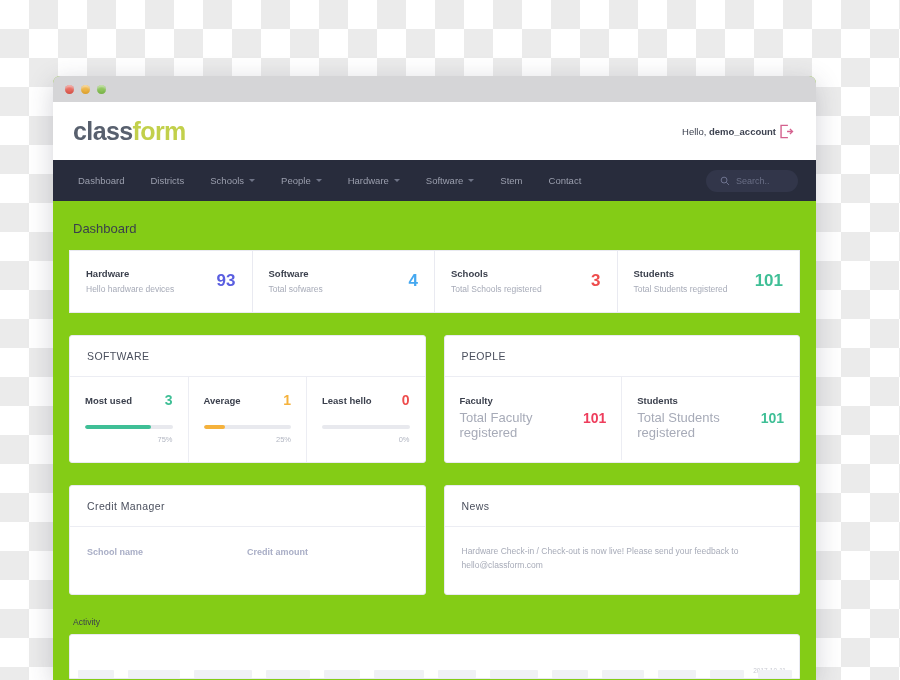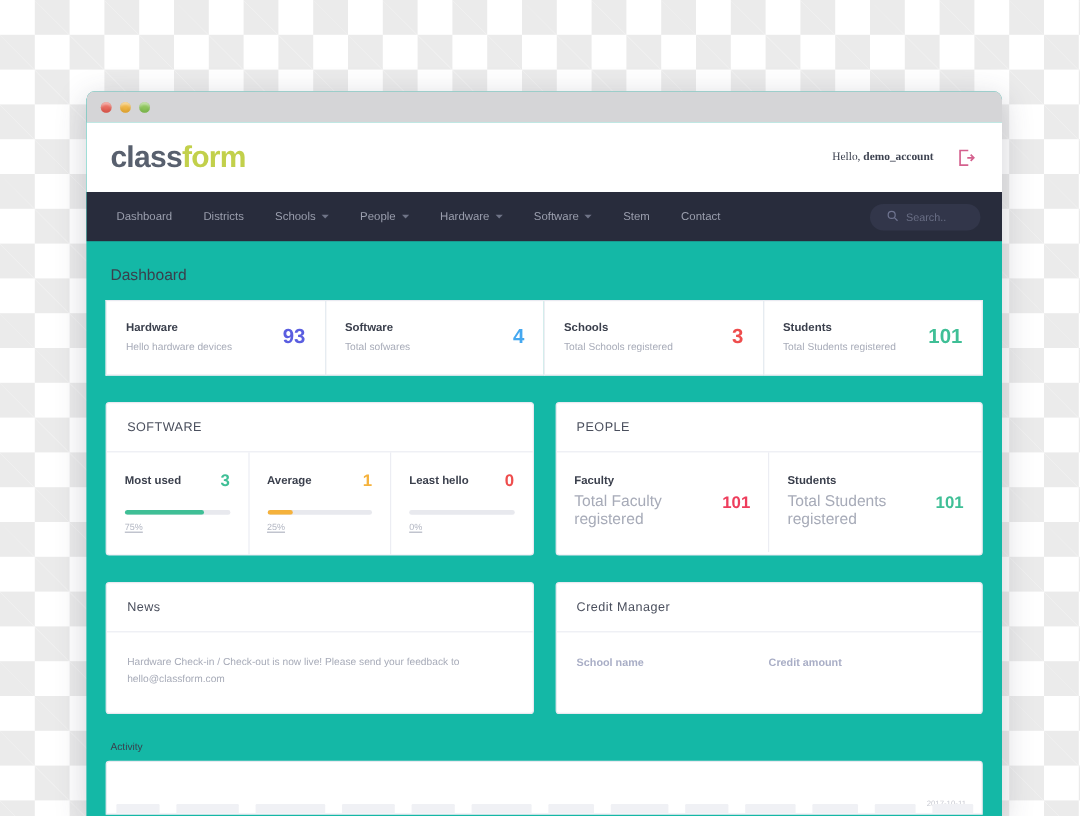--- a/index.html
+++ b/index.html
@@ -7,37 +7,37 @@
     width:900px;height:680px;overflow:hidden;
     font-family:"Liberation Sans", sans-serif;
     background-color:#ffffff;
     background-image:
       linear-gradient(45deg,#ebebeb 25%,transparent 25%,transparent 75%,#ebebeb 75%),
       linear-gradient(45deg,#ebebeb 25%,transparent 25%,transparent 75%,#ebebeb 75%);
     background-size:58px 58px;
     background-position:0 0, 29px 29px;
   }
   .window{
-    position:absolute;left:72px;top:76px;width:763px;height:604px;
+    position:absolute;left:53px;top:76px;width:763px;height:604px;
     border-radius:7px 7px 0 0;overflow:hidden;
     box-shadow:0 6px 26px rgba(60,60,80,.22);
-    background:#14b8a6;
+    background:#84cc16;
   }
   
   .titlebar{height:26px;background:#d5d5d7;display:flex;align-items:center;padding-left:12px;gap:7px;}
   .dot{width:9px;height:9px;border-radius:50%;display:block;}
   .dot.red{background:#ea6d62;box-shadow:inset 0 -2px 3px rgba(180,50,40,.45), inset 0 2px 2px rgba(255,255,255,.5);}
   .dot.yellow{background:#f0b747;box-shadow:inset 0 -2px 3px rgba(190,130,20,.45), inset 0 2px 2px rgba(255,255,255,.5);}
   .dot.green{background:#90c75d;box-shadow:inset 0 -2px 3px rgba(90,150,50,.45), inset 0 2px 2px rgba(255,255,255,.5);}
   
   .header{height:58px;background:#fff;display:flex;align-items:center;justify-content:space-between;padding:0 22px 0 20px;}
   .logo{font-size:25px;font-weight:bold;letter-spacing:-0.6px;}
   .logo .c1{color:#58606e;}
   .logo .c2{color:#c2d04b;}
-  .hello{display:flex;align-items:center;gap:20px;font-family:Liberation Serif, serif;}
+  .hello{display:flex;align-items:center;gap:3px;}
   .hello-text{font-size:9.5px;color:#3d4250;}
   .hello-text b{font-weight:bold;}
   .logout-icon{width:15px;height:15px;display:block;}
   
   .nav{height:41px;background:#282c3c;display:flex;align-items:center;padding:0 18px;justify-content:space-between;}
   .nav-items{display:flex;align-items:center;}
   .nav-item{display:flex;align-items:center;gap:5px;color:#9b9fae;font-size:9.5px;padding:0 13px;cursor:pointer;white-space:nowrap;}
   .nav-item:first-child{padding-left:7px;}
   .caret{width:0;height:0;border-left:3px solid transparent;border-right:3px solid transparent;border-top:3px solid #6f7487;display:block;}
   .search{display:flex;align-items:center;gap:6px;background:#32364a;border-radius:12px;height:22px;padding:0 14px;min-width:64px;}
@@ -59,21 +59,21 @@
   .panel-body{display:flex;}
   .sub-cell{flex:1;padding:15px 15px 18px 15px;border-right:1px solid #ecedf3;}
   .sub-cell:last-child{border-right:none;}
   .sub-top{display:flex;align-items:center;justify-content:space-between;}
   .sub-label{font-size:9.5px;font-weight:bold;color:#3a3f4c;}
   .sub-sub{font-size:13px;color:#a7abb8;margin-top:4px;}
   .sub-val{font-size:14px;font-weight:bold;}
   .bar-wrap{margin-top:17px;}
   .bar-track{height:4px;background:#e8e9ee;border-radius:2px;overflow:hidden;}
   .bar-fill{height:4px;border-radius:2px;}
-  .bar-pct{font-size:7.5px;color:#b2b6c2;margin-top:6px;text-decoration:underline;}
+  .bar-pct{font-size:7.5px;color:#b2b6c2;text-align:right;margin-top:6px;}
   .people-cell{padding:18px 15px 20px 15px;}
   
   .cm-body{padding:20px 17px 26px 17px;display:flex;}
   .cm-col{font-size:9px;color:#a9aec6;font-weight:bold;}
   .cm-col.first{width:160px;}
   .news-body{padding:17px 17px 22px 17px;font-size:8.5px;color:#a7abb8;line-height:1.65;}
   
   .activity-label{font-size:8.5px;font-weight:normal;color:#3a3f4c;padding:0 4px 7px 4px;}
   .activity-card{background:#fff;border:1px solid #e9eaf1;border-top-left-radius:3px;border-top-right-radius:3px;height:43px;position:relative;overflow:hidden;}
   .act-date{position:absolute;right:13px;bottom:4px;font-size:6.5px;color:#c9cbd3;}
@@ -242,29 +242,29 @@
               </div>
               <span class="sub-val" style="color:#3fbf96">101</span>
             </div>
           </div>
         </div>
       </div>
     </div>
 
     <div class="two-col">
       <div class="col">
-        <div class="panel-head">News</div>
-        <div class="news-body">Hardware Check-in / Check-out is now live! Please send your feedback to hello@classform.com</div>
-      </div>
-      <div class="col">
         <div class="panel-head">Credit Manager</div>
         <div class="cm-body">
           <div class="cm-col first">School name</div>
           <div class="cm-col">Credit amount</div>
         </div>
+      </div>
+      <div class="col">
+        <div class="panel-head">News</div>
+        <div class="news-body">Hardware Check-in / Check-out is now live! Please send your feedback to hello@classform.com</div>
       </div>
     </div>
 
     <div class="activity-label">Activity</div>
     <div class="activity-card">
       <div class="act-date">2017-10-11</div>
       <div class="ghost-row">
         <span class="ghost" style="left:8px;width:36px"></span>
         <span class="ghost" style="left:58px;width:52px"></span>
         <span class="ghost" style="left:124px;width:58px"></span>

